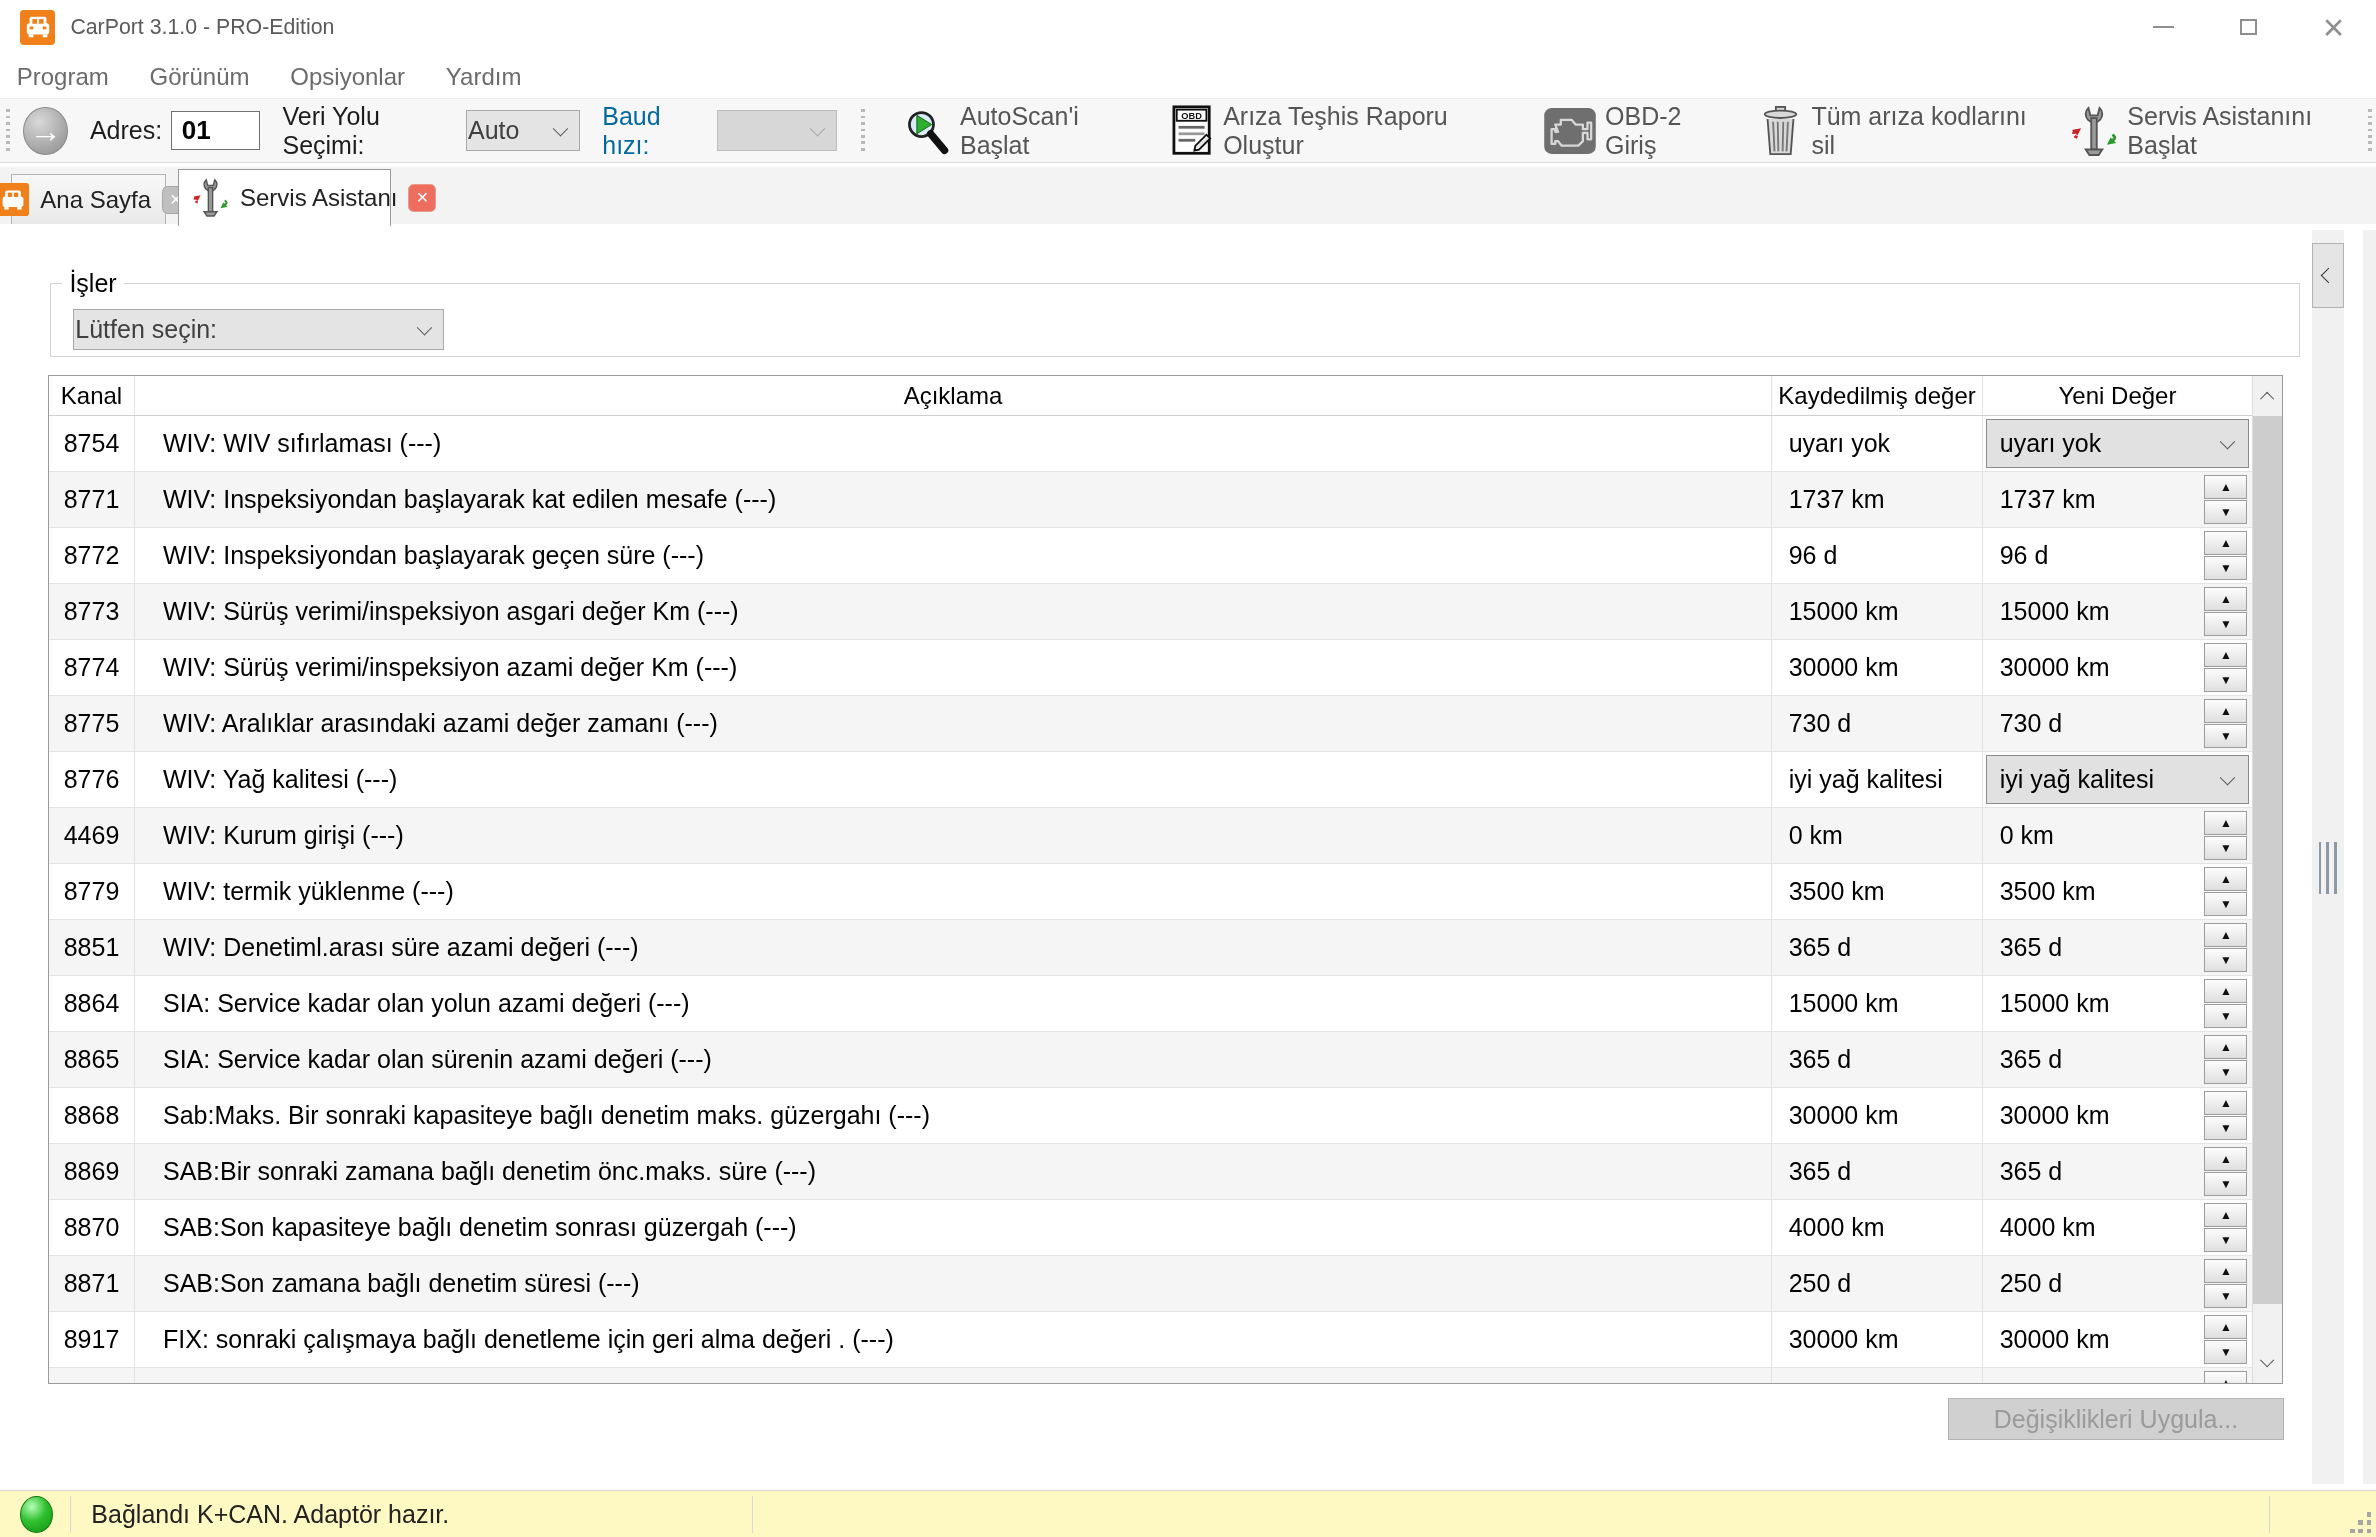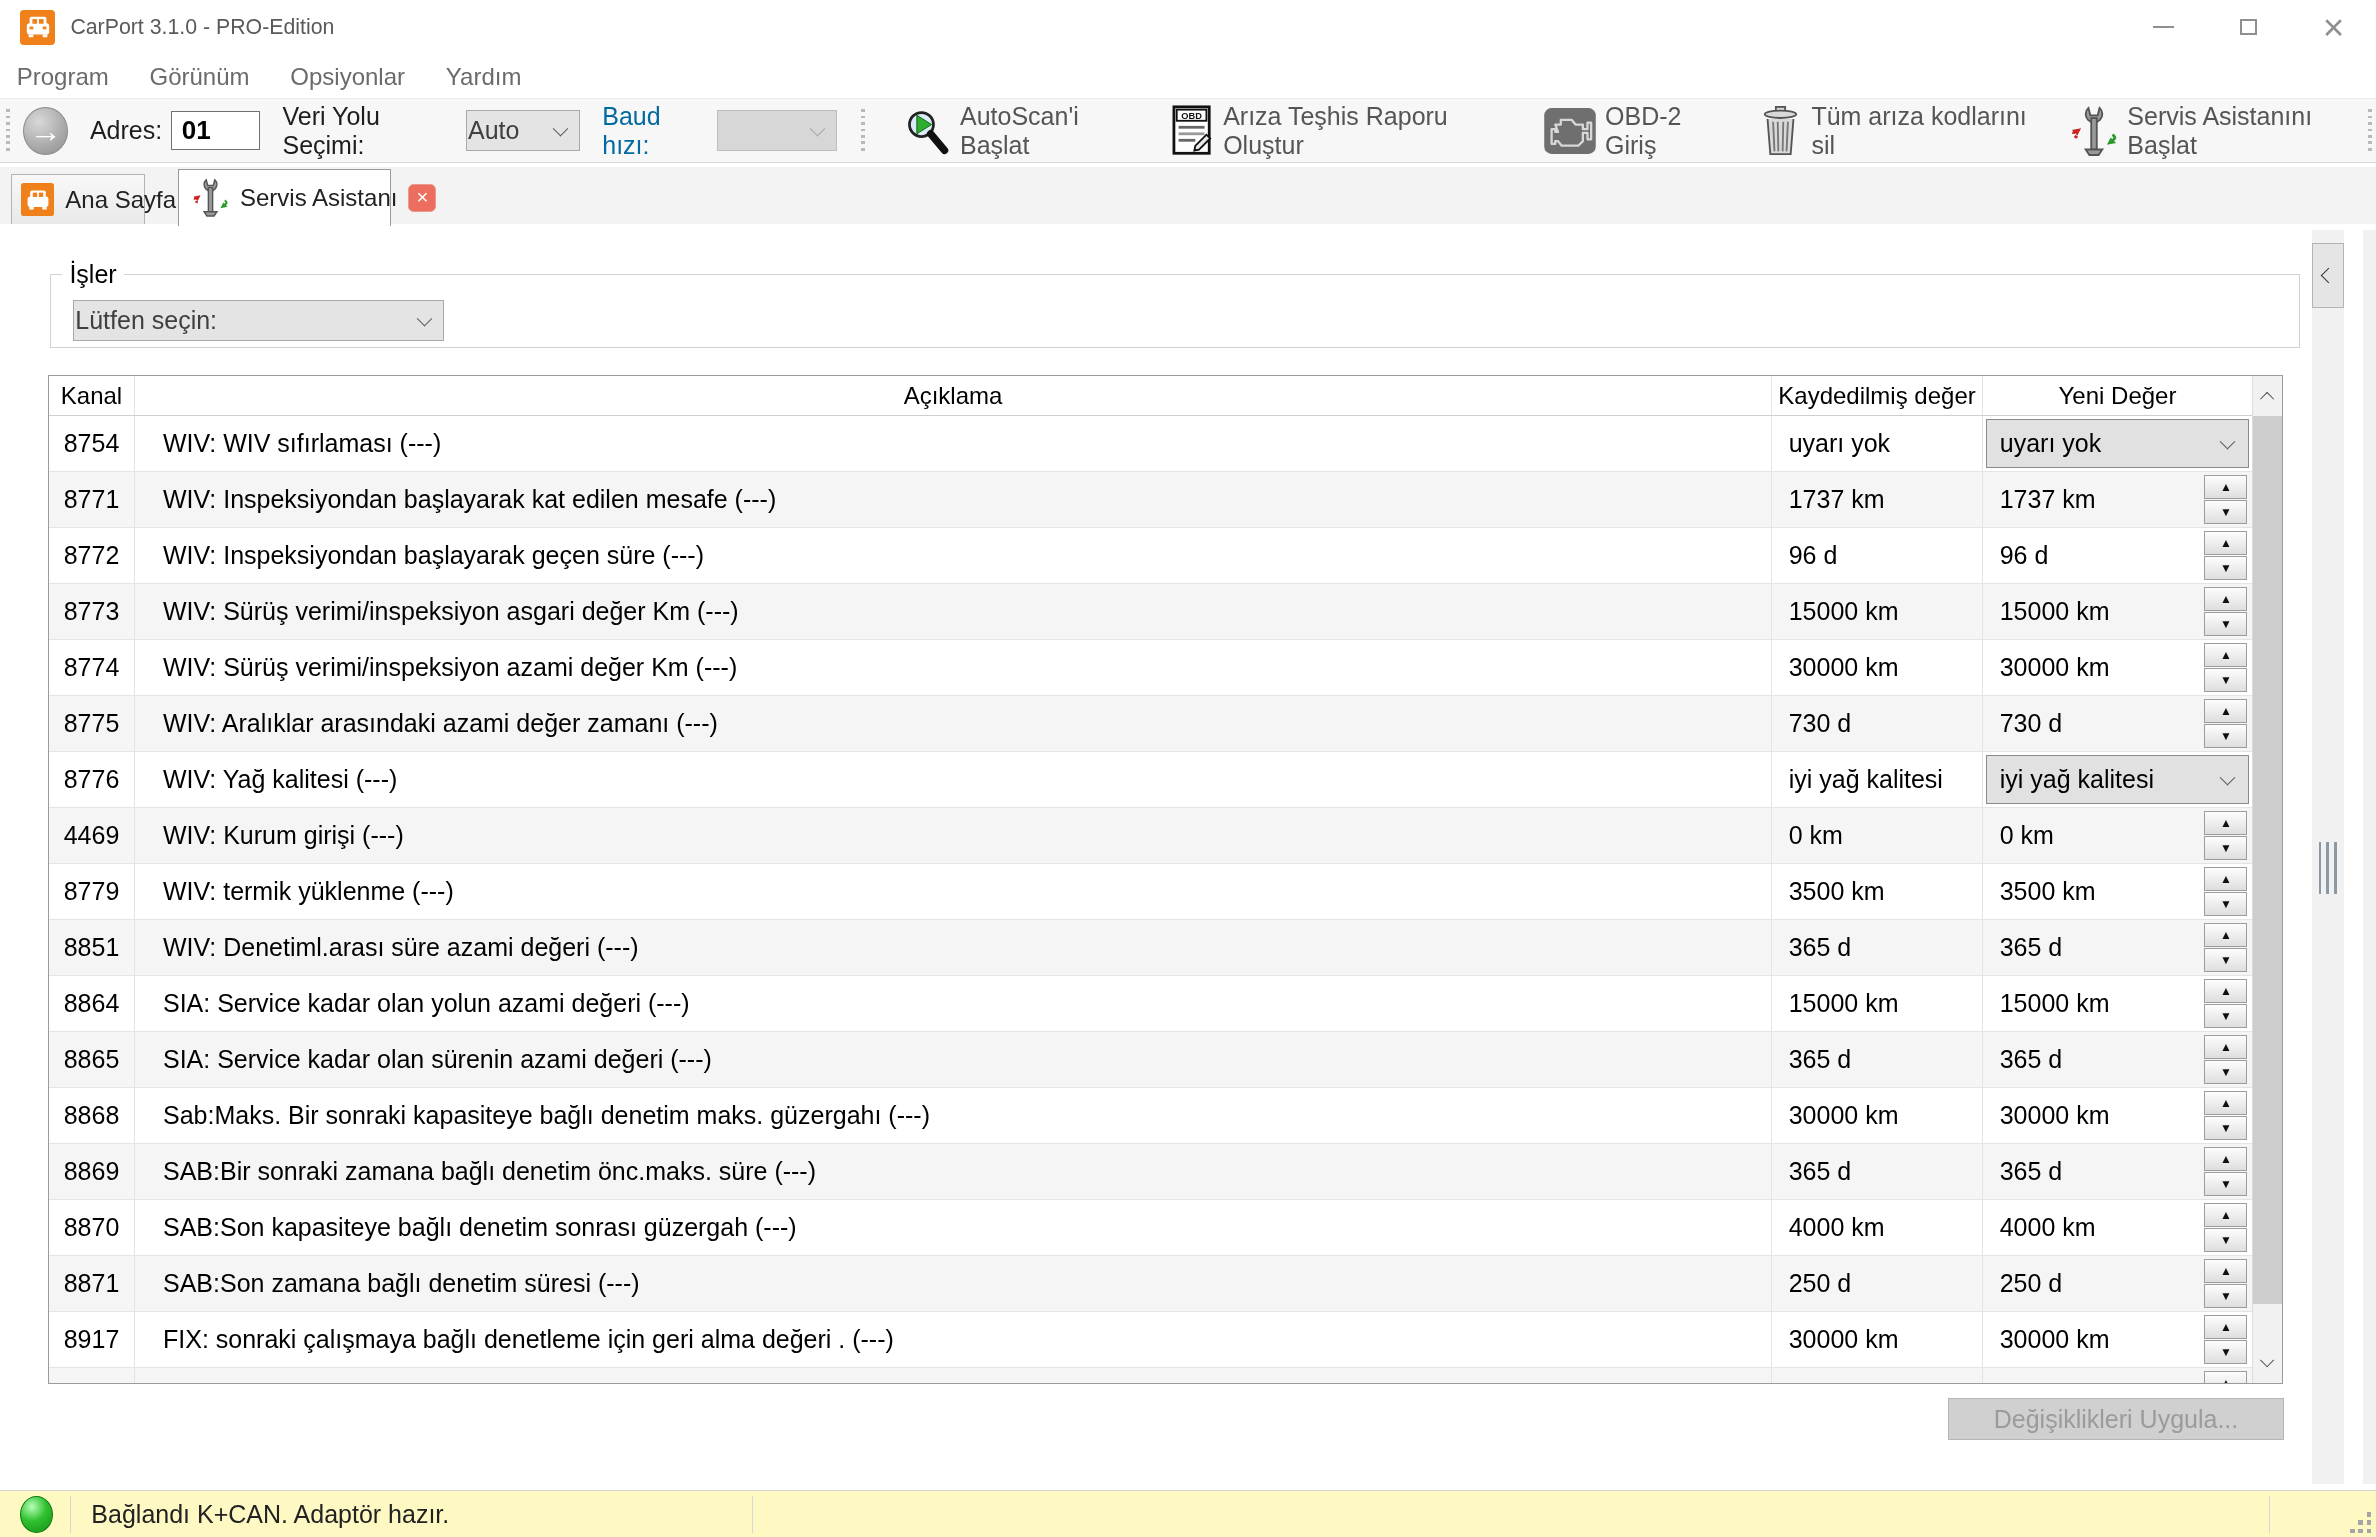--- a/index.html
+++ b/index.html
@@ -47,36 +47,36 @@
          transform:translateY(-70%) rotate(45deg); display:inline-block; }
   .combo.disabled .chev{ border-color:#a7a7a7; }
   .tool-btn{ display:flex; align-items:center; margin-left:32px; }
   .tool-btn .ticon{ margin-right:9.3px; display:flex; }
   .tool-btn .tlabel{ font-size:25px; color:#555; }
 
   
   .tabstrip{ position:absolute; left:0; top:167px; width:100%; height:58px; background:#f3f3f3;
              border-bottom:0.9px solid #9f9f9f; }
   .tab{ position:absolute; display:flex; align-items:center; }
-  .tab-inactive{ left:11px; top:7.4px; height:50px; width:134px; background:linear-gradient(#f8f8f8,#e9e9e9);
-                 border:0.9px solid #b3b3b3; border-bottom:none; }
+  .tab-inactive{ left:11px; top:7.4px; height:50px; width:155px; background:linear-gradient(#f8f8f8,#e9e9e9);
+                 border:0.9px solid #b3b3b3; border-bottom:none;justify-content:center; }
   .tab-active{ left:178px; top:1.9px; height:57px; width:213px; background:#fff;
                border:0.9px solid #9a9a9a; border-bottom:none; z-index:2; }
   .tab .tab-label{ font-size:24px; color:#222; margin-left:11px; white-space:nowrap; }
   .tab-close{ width:28px; height:28px; border-radius:5.6px; margin-left:11px; flex:0 0 auto;
               display:flex; align-items:center; justify-content:center; font-size:20.4px; }
   .tab-close.gray{ background:#bfbfbf; border:0.9px solid #a8a8a8; color:#fff; }
   .tab-close.red{ background:var(--closeRed); border:0.9px solid #e89a90; color:#fff; }
   .tab-caricon{ width:33px; height:33px; margin-left:9.3px; border-radius:2.8px; background:var(--orange);
                 display:flex; align-items:center; justify-content:center; flex:0 0 auto; }
 
   
   .content{ position:absolute; left:0; top:224px; width:100%; height:1265px; background:#fff; }
 
-  fieldset.jobs{ position:absolute; left:50px; top:36px; width:2250px; height:88px;
+  fieldset.jobs{ position:absolute; left:50px; top:45px; width:2250px; height:88px;
                  border:0.9px solid #d2d2d2; padding:0; }
   fieldset.jobs legend{ font-size:25px; color:#000; margin-left:11px; padding:0 7.4px; }
   .jobs-combo{ position:absolute; left:13px; top:11px; width:371px; }
 
   
   .grid-wrap{ position:absolute; left:48px; top:151px; width:2235px; height:1009px;
               border:0.9px solid #9b9b9b; background:#fff; }
   .grid{ position:absolute; left:0; top:0; right:30px; bottom:0; overflow:hidden; }
   .thead{ display:flex; height:40px; align-items:center; background:#fff; border-bottom:0.9px solid #cfcfcf; }
   .thead .hc{ font-size:24px; color:#000; text-align:center; height:100%; display:flex;

